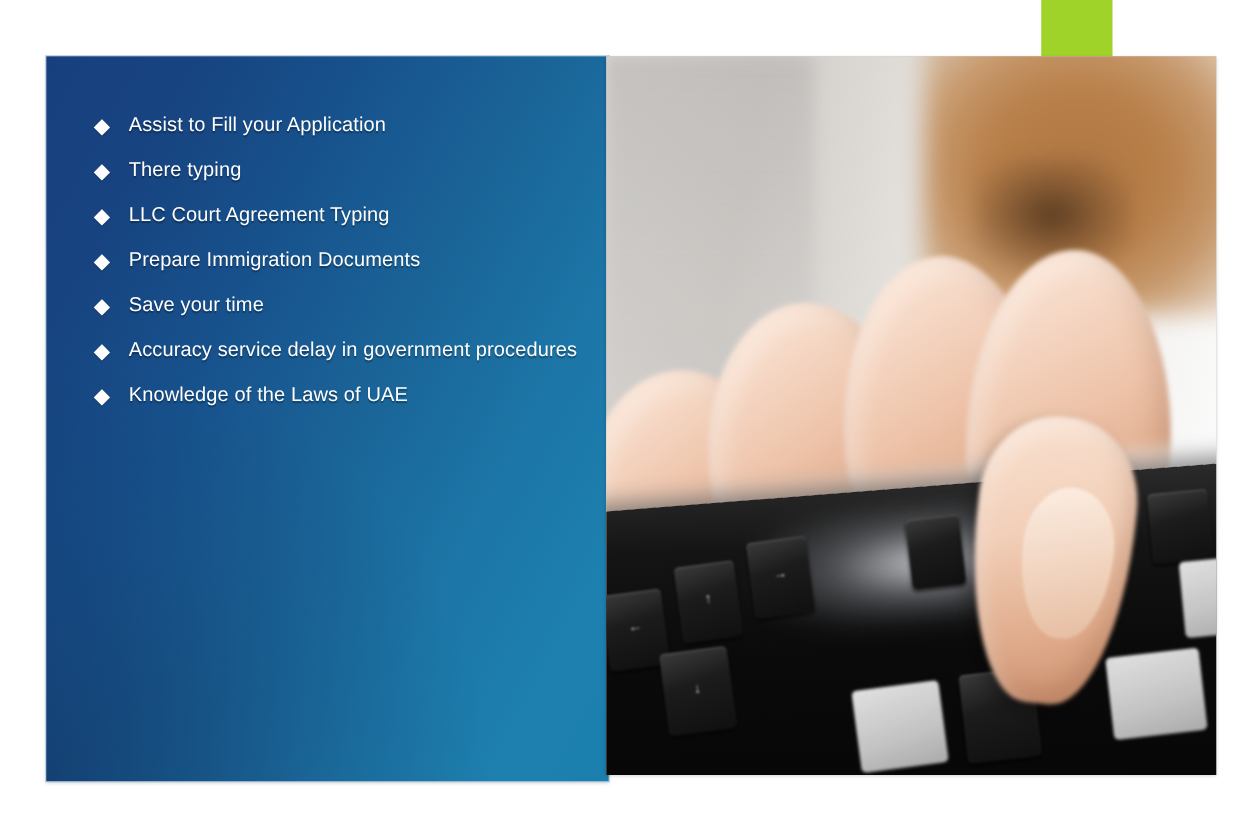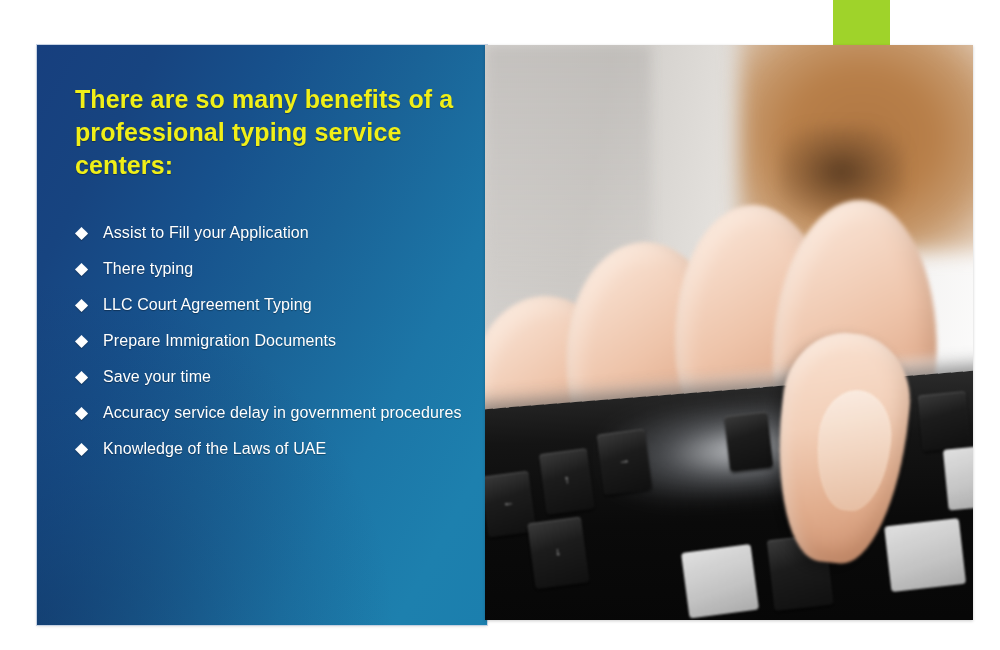--- a/index.html
+++ b/index.html
@@ -348,21 +348,20 @@
 </head>
 <body>
 
 <div class="slide">
 
   <div class="accent-bar"></div>
 
   <div class="content-panel">
     <div class="panel-inner">
 
-      <h1 class="headline">There are so many benefits of a professional typing service centers:</h1>
 
       <ul class="bullet-list">
 
         <li class="bullet-item">
           <span class="bullet-marker">◆</span>
           <span class="bullet-text">Assist to Fill your Application</span>
         </li>
 
         <li class="bullet-item">
           <span class="bullet-marker">◆</span>

